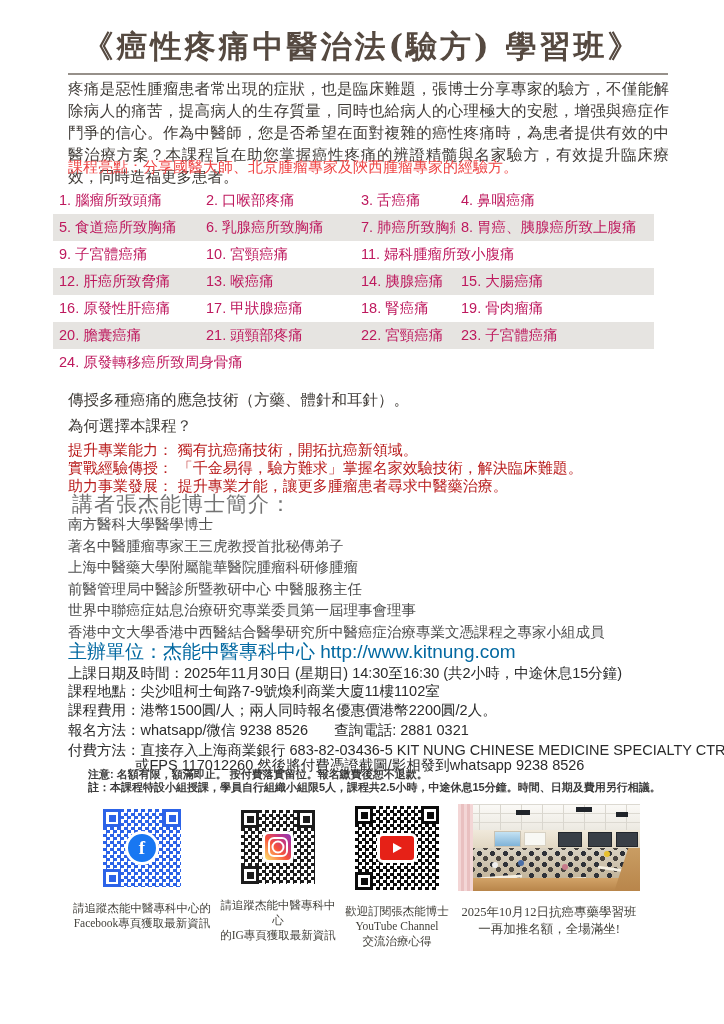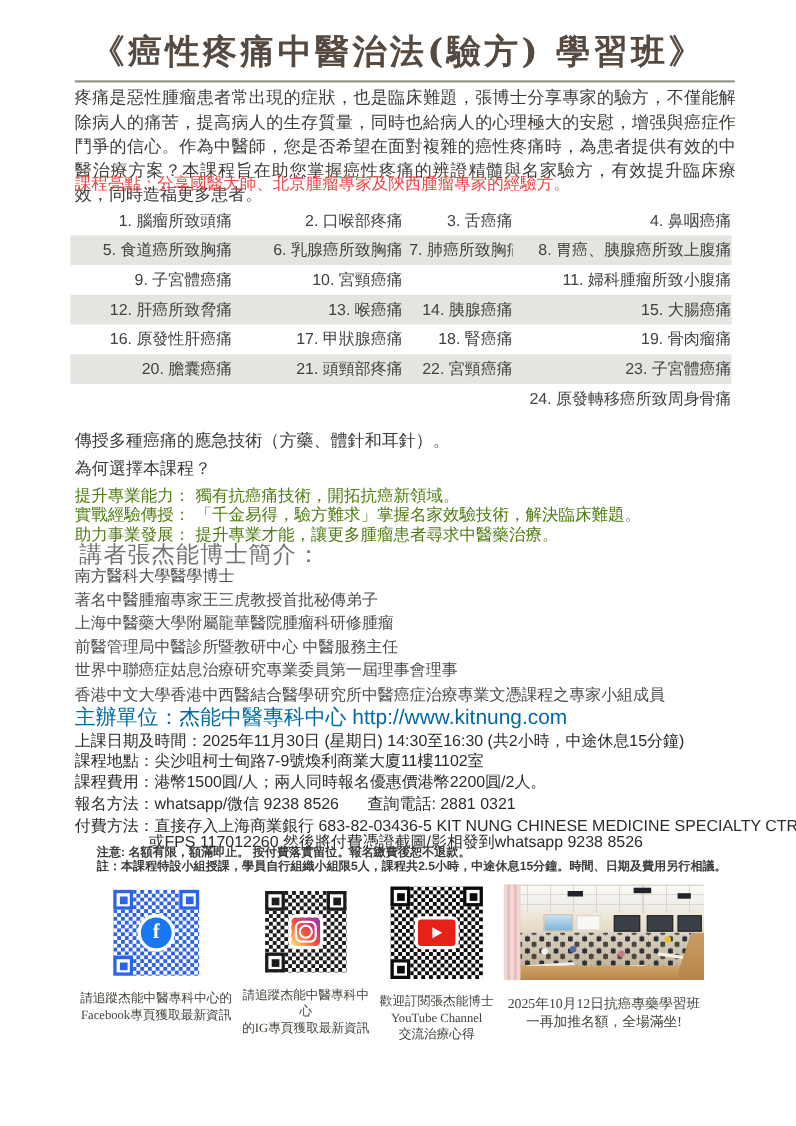--- a/index.html
+++ b/index.html
@@ -11,33 +11,33 @@
          font-family:"DejaVu Serif","Liberation Serif",serif;font-weight:bold;
          font-size:31px;letter-spacing:3px;color:#554940;}
   .rule{left:68px;width:600px;top:73px;height:2px;background:#96908a;}
   .intro{left:68px;width:601px;top:78px;margin:0;text-align:justify;
          font-family:"DejaVu Serif","Liberation Serif",serif;
          font-size:15.5px;line-height:1.42;color:#3f3b37;}
   .hl{left:68px;width:601px;top:158px;margin:0;
       font-family:"DejaVu Serif","Liberation Serif",serif;
       font-size:15px;color:#ef4444;}
   
-  .plist{left:64px;width:601px;top:187px;font-size:14.5px;color:#404040;text-align:right;}
+  .plist{left:53px;width:601px;top:187px;font-size:14.5px;color:#be185d;}
   .prow{display:grid;grid-template-columns:147px 155px 100px 1fr;height:27px;align-items:center;}
   .prow.shaded{background:#e6e4e1;}
   .prow .c{white-space:nowrap;overflow:hidden;padding-left:6px;}
   .span2{grid-column:3/5;}
   .span4{grid-column:1/5;}
   
   .teach{left:68px;width:601px;top:390px;margin:0;
          font-family:"DejaVu Serif","Liberation Serif",serif;font-size:15.5px;color:#3f3b37;}
   .why-title{left:68px;width:601px;top:416px;margin:0;
          font-family:"DejaVu Serif","Liberation Serif",serif;font-size:15.5px;color:#3f3b37;}
   .why{left:68px;width:620px;top:441px;font-family:"DejaVu Serif","Liberation Serif",serif;
-       font-size:15px;color:#4d7c0f;line-height:18px;}
+       font-size:15px;color:#b91c1c;line-height:18px;}
   
   .spk-h{left:68px;width:601px;top:486px;margin:4px;font-size:21px;font-weight:400;
          color:#737373;letter-spacing:1px;}
   .bio{left:68px;width:640px;top:514px;font-size:14.5px;color:#4d4d4d;line-height:21.5px;}
   
   .org-h{left:68px;width:640px;top:639px;margin:0;font-size:19px;font-weight:400;color:#0369a1;}
   .org-l{left:68px;width:650px;margin:0;font-size:14.5px;color:#2b2b2b;white-space:nowrap;}
   .l-date{top:664px;} .l-loc{top:682px;} .l-fee{top:701px;} .l-reg{top:721px;}
   .l-pay1{top:741px;} .l-pay2{top:756px;padding-left:67px;}
   .reg-right{margin-left:26px;}

